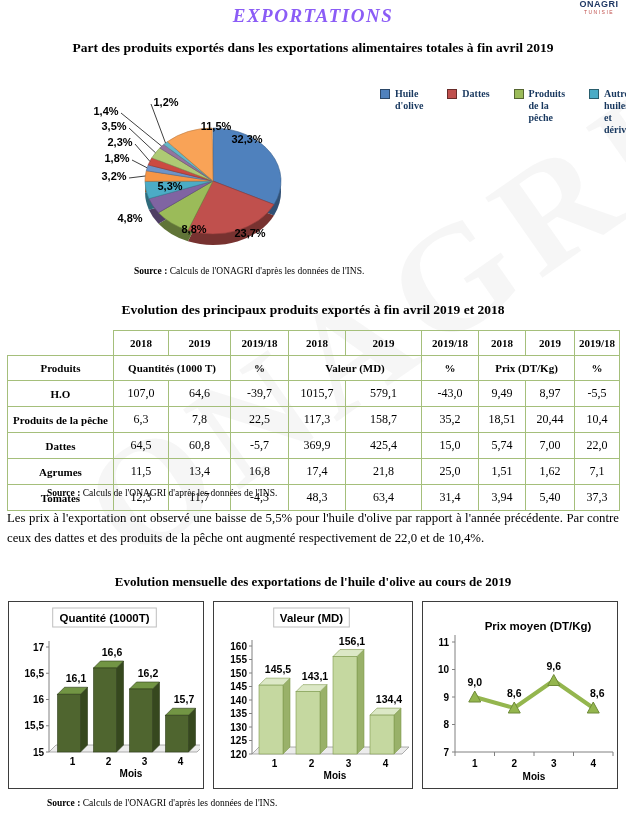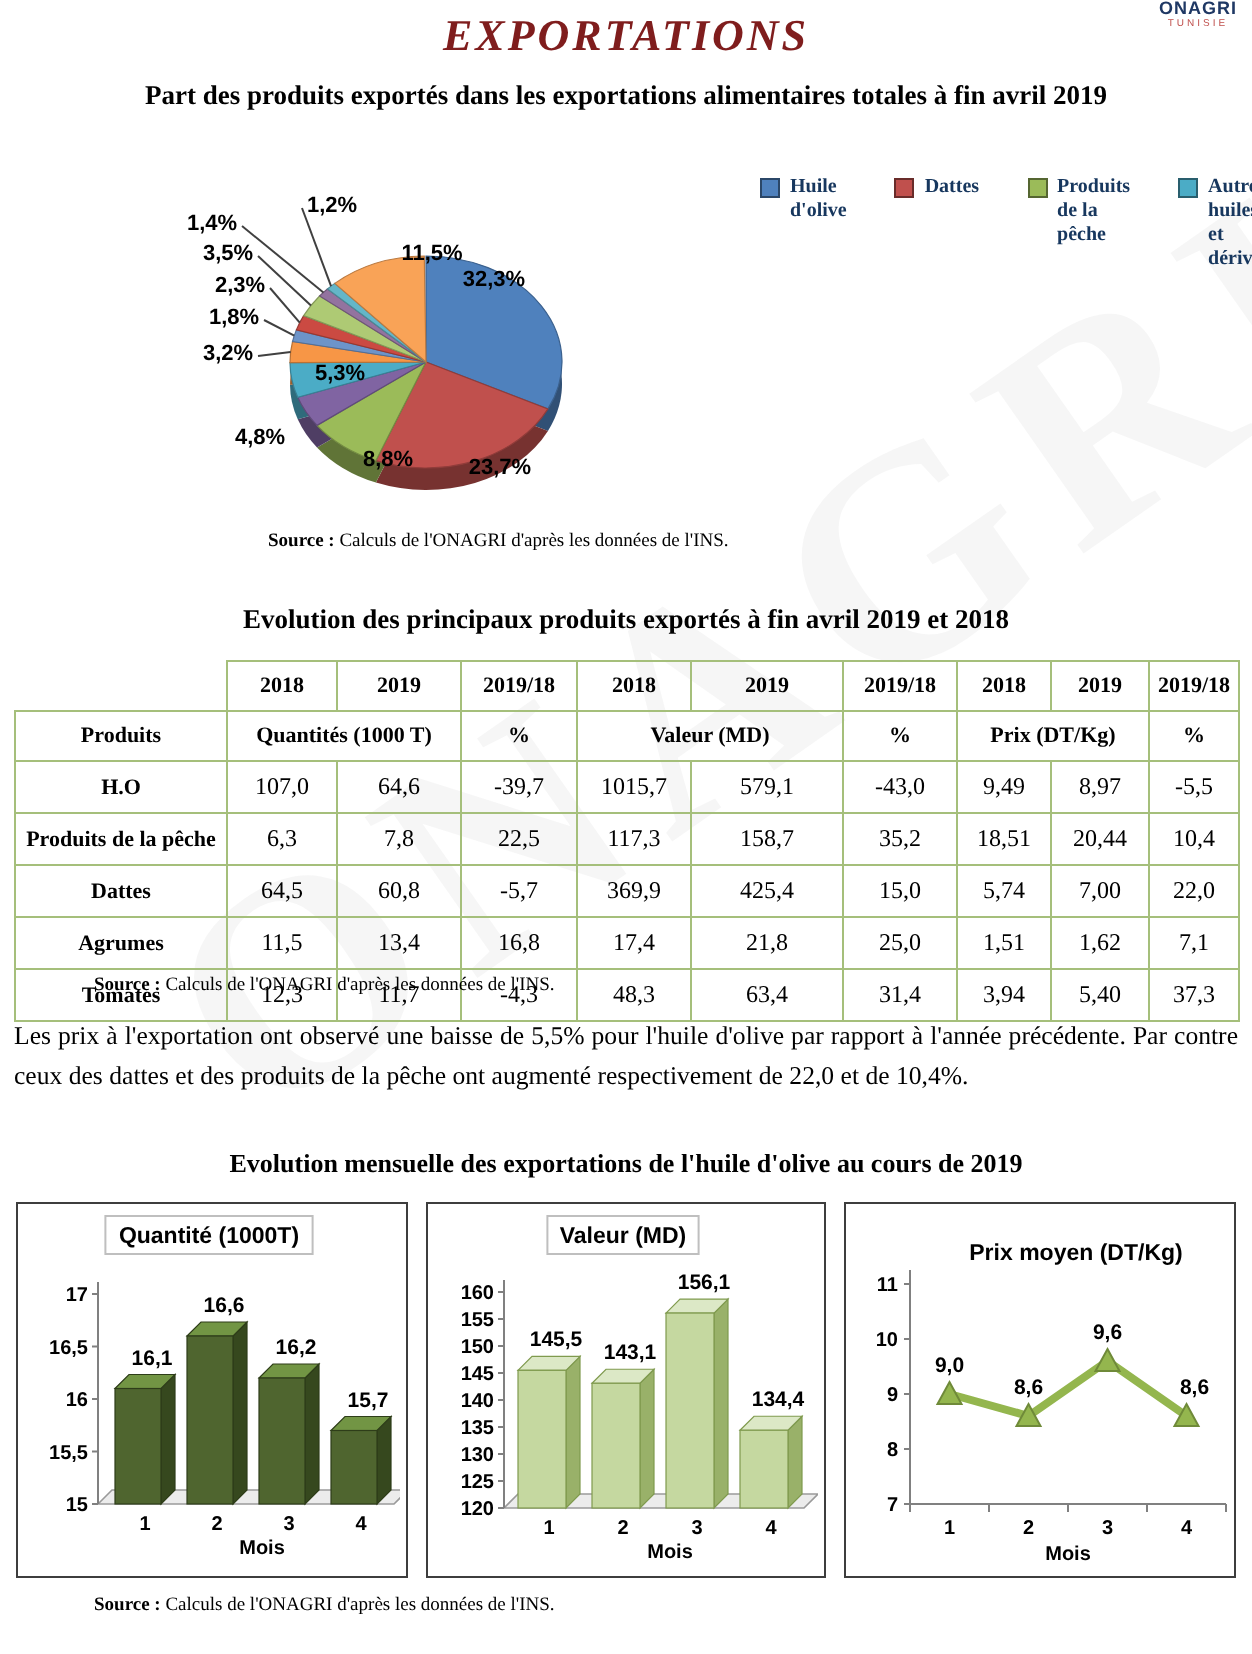--- a/index.html
+++ b/index.html
@@ -1,21 +1,21 @@
 <!DOCTYPE html>
 <html><head>
 <meta charset="utf-8">
 <style>
   html,body{margin:0;padding:0;background:#9a9a9a;}
   .page{position:relative;width:626px;height:827px;background:#ffffff;margin:0 auto;
         font-family:"Liberation Serif",serif;color:#000;overflow:hidden;}
   .watermark{position:absolute;top:240px;left:40px;font-size:150px;font-weight:bold;
         color:rgba(90,90,90,0.055);transform:rotate(-35deg);letter-spacing:12px;user-select:none;}
   .page-title{position:absolute;top:5px;left:0;width:100%;text-align:center;
-        font-size:22px;font-weight:bold;font-style:italic;color:#7f1d1d;letter-spacing:1.5px;}
+        font-size:19px;font-weight:bold;font-style:italic;color:#8b5cf6;letter-spacing:1.5px;}
   .logo{position:absolute;top:0;right:3px;width:48px;height:17px;overflow:hidden;text-align:center;}
   .logo .lg1{font-family:"Liberation Sans",sans-serif;font-size:9px;font-weight:bold;color:#1F3864;letter-spacing:.5px;line-height:10px;margin-top:-1px;}
   .logo .lg2{font-family:"Liberation Sans",sans-serif;font-size:5px;color:#C0504D;letter-spacing:1.5px;line-height:6px;}
   .h1{position:absolute;top:40px;left:0;width:100%;text-align:center;font-size:13.5px;font-weight:bold;}
   .h2{position:absolute;top:302px;left:0;width:100%;text-align:center;font-size:13.5px;font-weight:bold;}
   .h3{position:absolute;top:574px;left:0;width:100%;text-align:center;font-size:13px;font-weight:bold;}
   #pie-svg{position:absolute;left:58px;top:84px;}
   .legend{position:absolute;left:380px;top:88px;width:246px;display:flex;flex-direction:row;gap:24px;}
   .legend-item{display:flex;align-items:flex-start;line-height:12px;}
   .legend-swatch{flex:none;width:8px;height:8px;margin:1px 5px 0 0;border:1px solid rgba(0,0,0,.45);}

